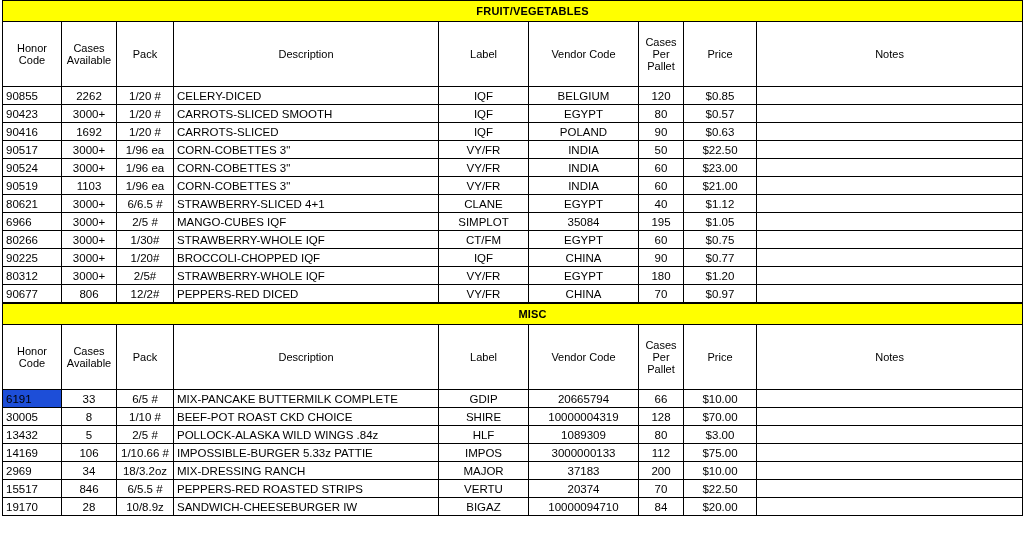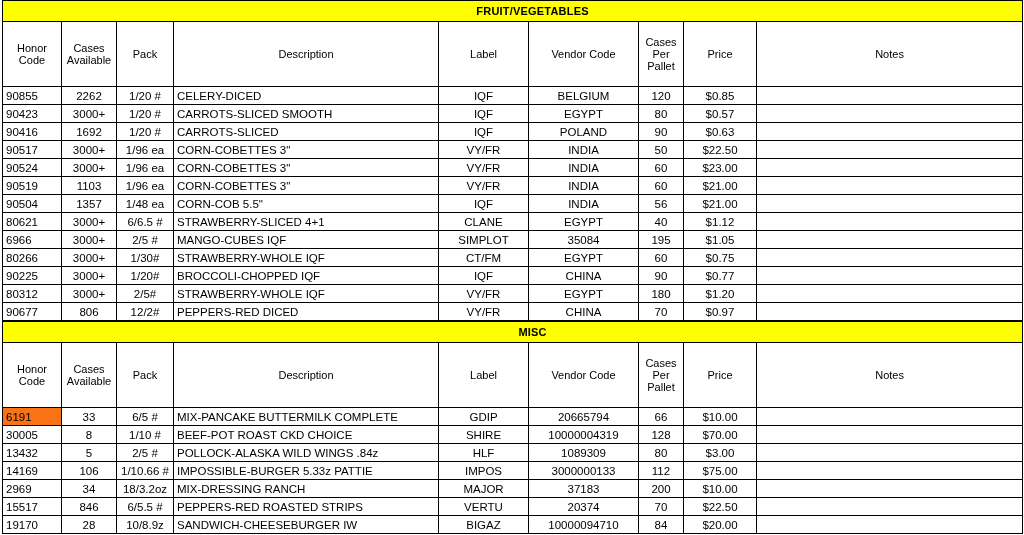--- a/index.html
+++ b/index.html
@@ -34,21 +34,21 @@
   .row td{
     height:17px;
     font-size:11.5px;
     padding:0 3px;
     vertical-align:middle;
     white-space:nowrap;
     overflow:hidden;
   }
   .c{text-align:center;}
   .l{text-align:left;}
-  .shade{background:#f97316;}
+  .shade{background:#1d4ed8;}
   .two-line{line-height:12px;}
 </style>
 </head>
 <body>
 
 <div class="sheet">
   <div id="sections-root">
       <table>
         <colgroup>
           <col style="width: 59px;">
@@ -136,31 +136,20 @@
             <td class="c">1103</td>
             <td class="c">1/96 ea</td>
             <td class="l">CORN-COBETTES 3"</td>
             <td class="c">VY/FR</td>
             <td class="c">INDIA</td>
             <td class="c">60</td>
             <td class="c">$21.00</td>
             <td class="l"></td>
           </tr>
           <tr class="row">
-            <td class="l">90504</td>
-            <td class="c">1357</td>
-            <td class="c">1/48 ea</td>
-            <td class="l">CORN-COB 5.5"</td>
-            <td class="c">IQF</td>
-            <td class="c">INDIA</td>
-            <td class="c">56</td>
-            <td class="c">$21.00</td>
-            <td class="l"></td>
-          </tr>
-          <tr class="row">
             <td class="l">80621</td>
             <td class="c">3000+</td>
             <td class="c">6/6.5 #</td>
             <td class="l">STRAWBERRY-SLICED 4+1</td>
             <td class="c">CLANE</td>
             <td class="c">EGYPT</td>
             <td class="c">40</td>
             <td class="c">$1.12</td>
             <td class="l"></td>
           </tr>

